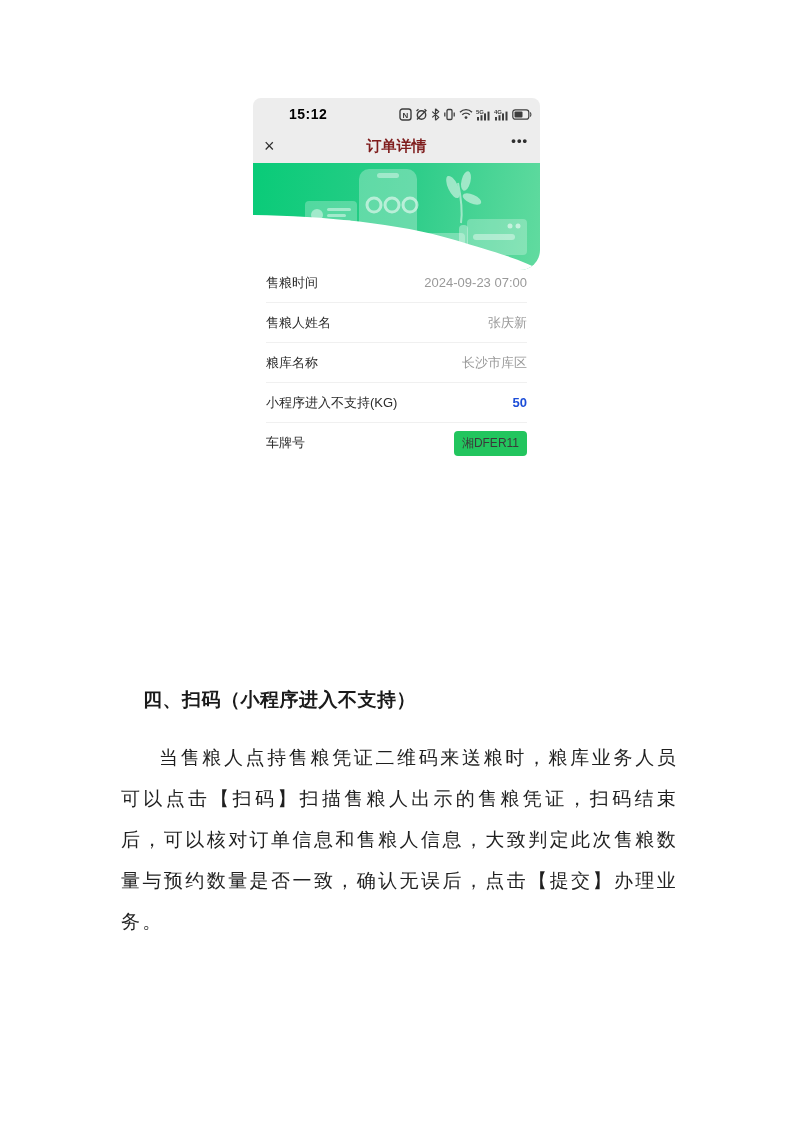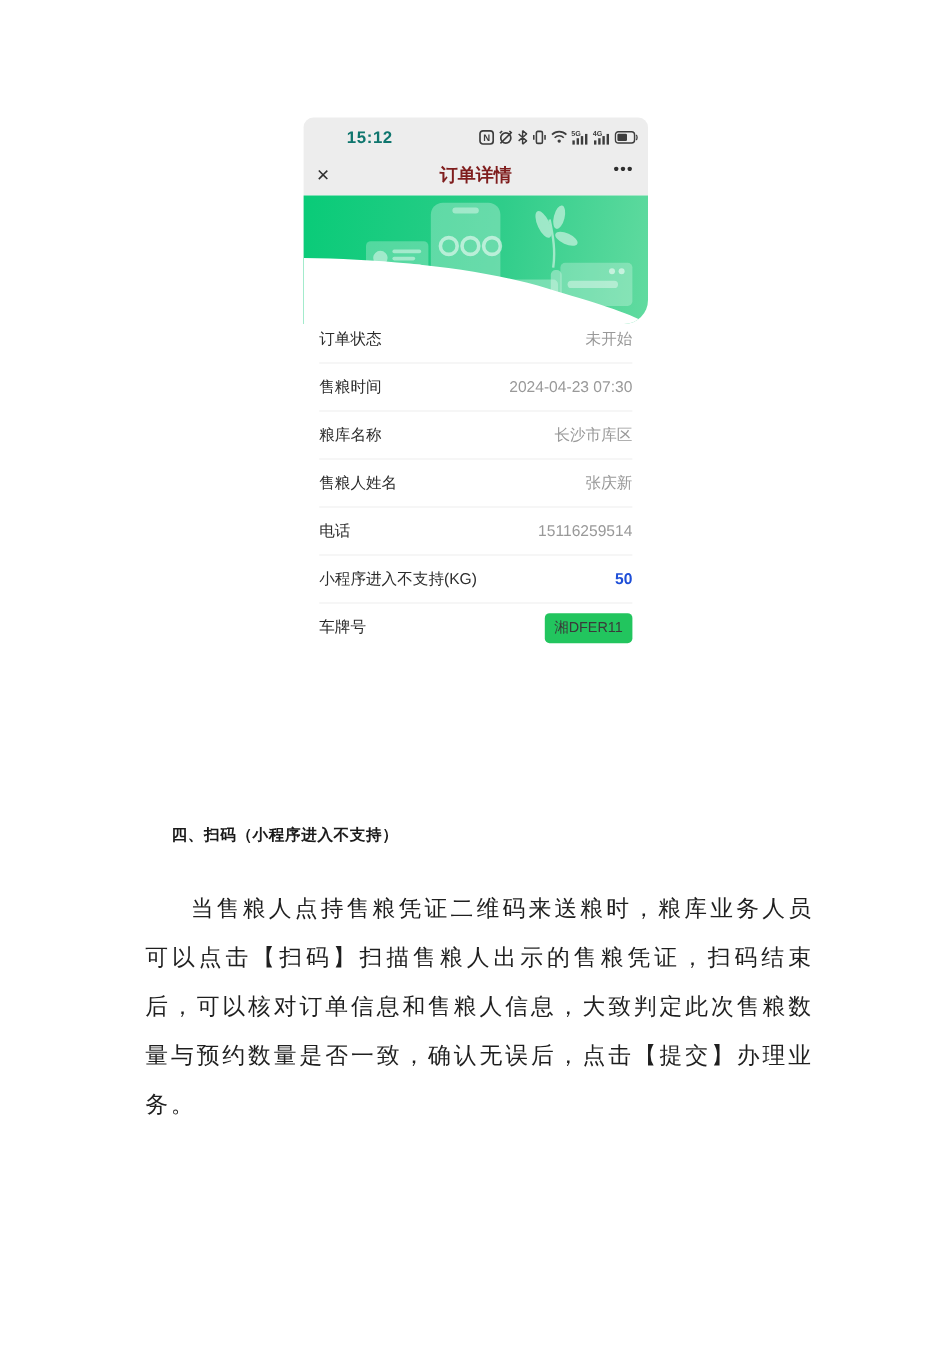--- a/index.html
+++ b/index.html
@@ -3,21 +3,21 @@
 <meta charset="utf-8">
 <style>
   * { margin:0; padding:0; box-sizing:border-box; }
   html,body { width:793px; height:1122px; background:#ffffff; }
   body { position:relative; font-family:"Liberation Sans","DejaVu Sans",sans-serif; overflow:hidden; }
 
   
   .phone { position:absolute; left:253px; top:98px; width:287px; height:500px; background:#ffffff; }
 
   .status-bar { position:relative; height:32px; background:#ededed; border-radius:8px 8px 0 0; }
-  .status-time { position:absolute; left:36px; top:8px; font-size:14px; font-weight:bold; color:#0f766e; letter-spacing:0.5px;text-align:right; }
+  .status-time { position:absolute; left:36px; top:8px; font-size:14px; font-weight:bold; color:#000000; letter-spacing:0.5px;text-align:right; }
   .status-icons { position:absolute; right:8px; top:9px; height:14px; display:flex; align-items:center; }
 
   .nav-bar { position:relative; height:33px; background:#ededed; display:flex; align-items:center; }
   .nav-close { position:absolute; left:11px; top:5px; font-size:18px; color:#2f2f2f; line-height:22px; cursor:default; }
   .nav-title { width:100%; text-align:center; font-size:15px; font-weight:bold; color:#7f1d1d; }
   .nav-more { position:absolute; right:12px; top:3px; font-size:13px; font-weight:bold; color:#2f2f2f; letter-spacing:1px; }
 
   .hero { position:relative; height:107px; background:linear-gradient(100deg,#09cb78 0%,#2fcd8a 55%,#62dba0 100%); overflow:hidden; border-bottom-right-radius:20px; }
   .hero svg { display:block; width:287px; height:107px; }
 
@@ -29,21 +29,21 @@
   .row-value.highlight { color:#1d4ed8; font-weight:bold; }
   .row-value.badge { background:#22c55e; color:#3a3a3a; border-radius:4px; padding:4px 8px; font-size:12px; }
   .redacted { display:flex; align-items:center; gap:6px; filter:blur(1.2px); position:relative; }
   .redacted .blk { display:inline-block; height:9px; border-radius:1px; }
   .redacted .blk1 { width:56px; background:#a8a8a8; }
   .redacted .blk2 { width:26px; background:#a1a1a1; }
   .redacted .blk3 { width:15px; background:#c9c9c9; margin-left:8px; }
   .redacted .blk4 { position:absolute; left:6px; top:11px; width:34px; height:6px; background:#e2e2e2; }
 
   
-  .doc-heading { position:absolute; left:143px; top:687px; font-size:13px; font-weight:bold; color:#1a1a1a; letter-spacing:0.5px; font-family:"Liberation Sans","DejaVu Sans",sans-serif; }
+  .doc-heading { position:absolute; left:143px; top:687px; font-size:19px; font-weight:bold; color:#1a1a1a; letter-spacing:0.5px; font-family:"Liberation Sans","DejaVu Sans",sans-serif; }
   .doc-paragraph { position:absolute; left:121px; top:737px; width:557px; font-size:19px; line-height:41px; color:#1f1f1f; text-align:justify; text-indent:2em; letter-spacing:2.2px; font-family:"Liberation Serif","DejaVu Serif",serif; }
 
   .sicon { margin-left:3px; }
 </style>
 </head>
 <body>
 
 <div class="phone">
 
   <div class="status-bar">
@@ -128,38 +128,30 @@
       <circle cx="257" cy="63" r="2.5" fill="#ffffff" opacity="0.55"></circle>
       <circle cx="265" cy="63" r="2.5" fill="#ffffff" opacity="0.55"></circle>
       <rect x="220" y="71" width="42" height="6" rx="3" fill="#ffffff" opacity="0.4"></rect>
 
       <path d="M0,52 C70,53 145,60 202,77 C242,89 270,97 287,107 L0,107 Z" fill="#ffffff"></path>
     </svg>
   </div>
 
   <div class="rows">
     <div class="row">
-      <span class="row-label">订单状态</span>
-      <span class="row-value">未开始</span>
-    </div>
-    <div class="row">
       <span class="row-label">售粮时间</span>
-      <span class="row-value">2024-04-23 07:30</span>
-    </div>
-    <div class="row">
-      <span class="row-label">粮库名称</span>
-      <span class="row-value">长沙市库区</span>
+      <span class="row-value">2024-09-23 07:00</span>
     </div>
     <div class="row">
       <span class="row-label">售粮人姓名</span>
       <span class="row-value">张庆新</span>
     </div>
     <div class="row">
-      <span class="row-label">电话</span>
-      <span class="row-value">15116259514</span>
+      <span class="row-label">粮库名称</span>
+      <span class="row-value">长沙市库区</span>
     </div>
     <div class="row">
       <span class="row-label">小程序进入不支持(KG)</span>
       <span class="row-value highlight">50</span>
     </div>
     <div class="row">
       <span class="row-label">车牌号</span>
       <span class="row-value badge">湘DFER11</span>
     </div>
   </div>

